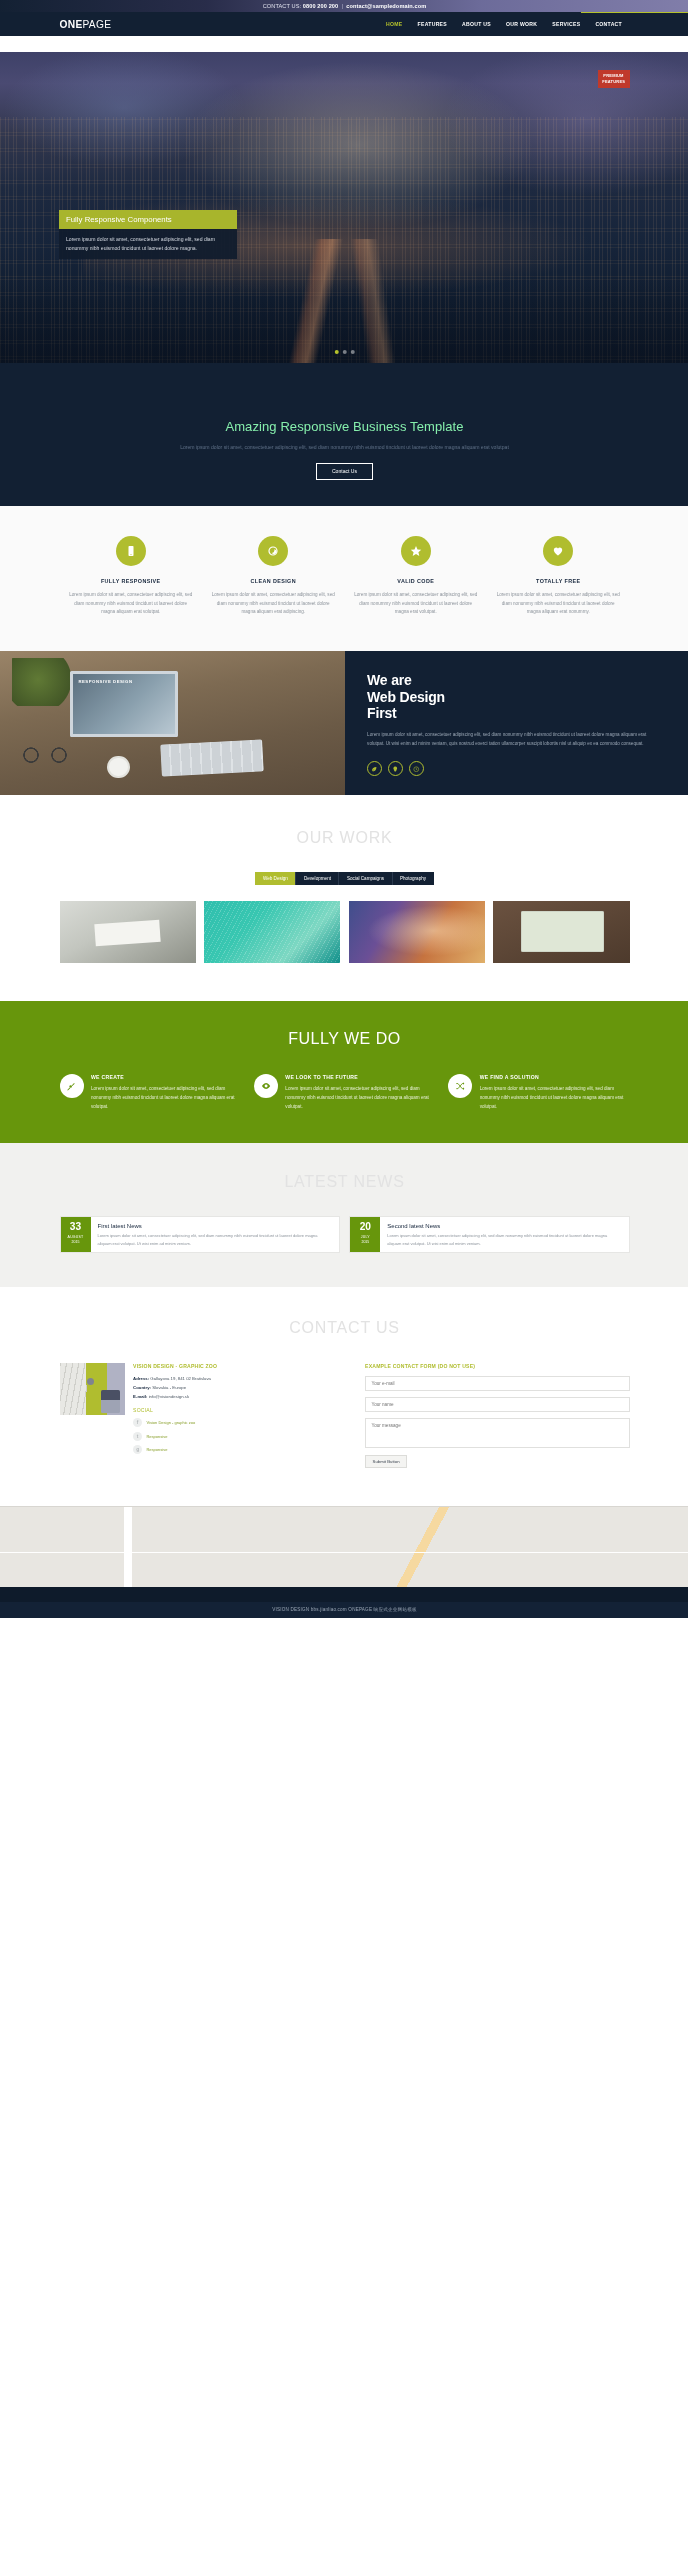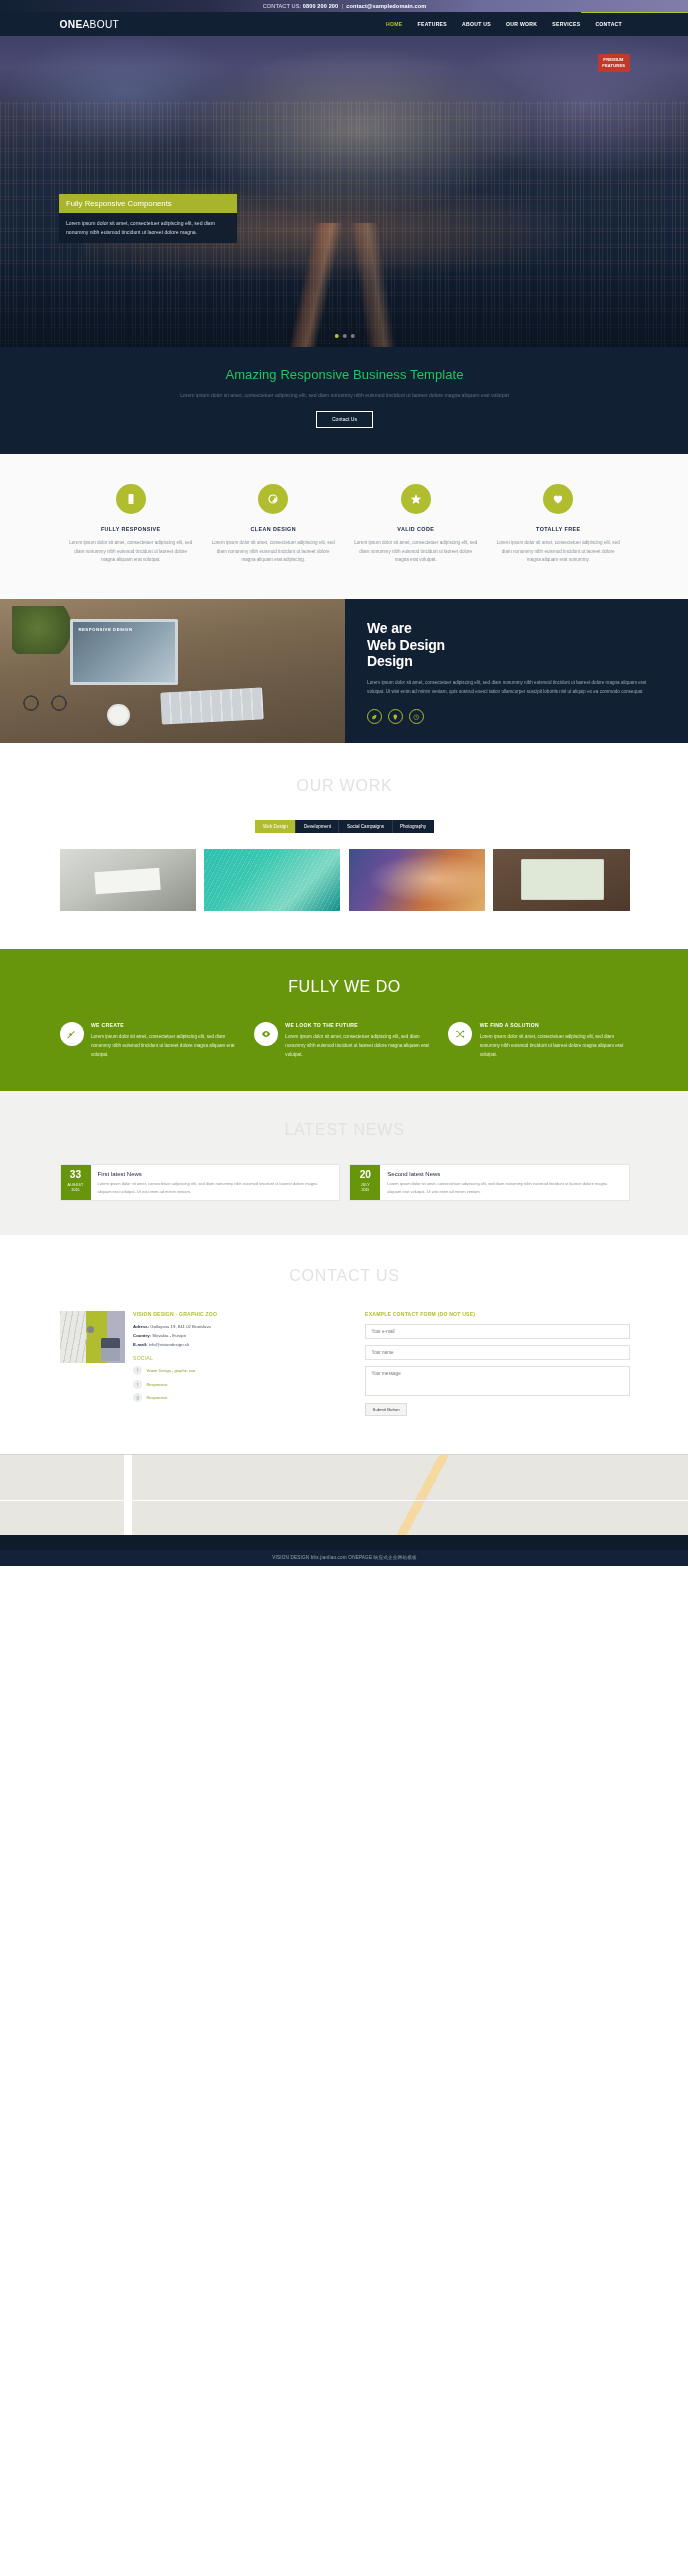--- a/index.html
+++ b/index.html
@@ -72,20 +72,21 @@
     width: 108px; height: 1.1px;
     background: #b5c22c;
   }
 
   
   .hero {
     position: relative;
     height: 311px;
     overflow: hidden;
     background: #0d1b2c;
+    margin-top: 16px;
   }
   .hero-photo {
     position: absolute; inset: 0;
     background:
       radial-gradient(ellipse 269px 129px at 52% 30%, rgba(255,236,200,.30), transparent 65%),
       radial-gradient(ellipse 172px 86px at 18% 18%, rgba(120,140,190,.35), transparent 70%),
       radial-gradient(ellipse 204px 108px at 85% 22%, rgba(140,130,185,.38), transparent 70%),
       linear-gradient(180deg, #3e4168 0%, #4a4a72 10%, #33384f 26%, #1d2940 44%, #16243a 62%, #101d30 80%, #0c1728 100%);
   }
   .hero-city {
@@ -152,24 +153,25 @@
   }
   .hero-dots i.on { background: #b5c22c; }
 
   
   .tagline {
     background: #122033;
     text-align: center;
     padding: 20.4px 0 26px;
   }
   .tagline h2 {
-    color: #22c55e;
+    color: #86efac;
     font-size: 13px;
     font-weight: normal;
     letter-spacing: 0.1px;
+    margin-top: 36px;
   }
   .tagline p {
     color: #5f7087;
     font-size: 5.1px;
     margin-top: 8.6px;
     line-height: 1.6;
   }
   .btn-outline {
     display: inline-block;
     margin-top: 12px;
@@ -469,21 +471,21 @@
     <b>0800 200 200</b>
     <span class="sep">|</span>
     <b>contact@sampledomain.com</b>
   </div>
 </div>
 
 <div class="navbar">
   <div class="nav-accent"></div>
   <div class="wrap">
     <div class="logo">
-      <b>ONE</b><span>ABOUT</span>
+      <b>ONE</b><span>PAGE</span>
     </div>
     <nav class="nav-links">
       <a href="#" class="active">HOME</a>
       <a href="#">FEATURES</a>
       <a href="#">ABOUT US</a>
       <a href="#">OUR WORK</a>
       <a href="#">SERVICES</a>
       <a href="#">CONTACT</a>
     </nav>
   </div>
@@ -579,21 +581,21 @@
       </div>
     </div>
     <div class="kbd"></div>
     <div class="mug"></div>
     <div class="glasses"></div>
   </div>
   <div class="about-txt">
     <h2>
       <span>We are</span><br>
       <span>Web Design</span><br>
-      <span>Design</span>
+      <span>First</span>
     </h2>
     <p>Lorem ipsum dolor sit amet, consectetuer adipiscing elit, sed diam nonummy nibh euismod tincidunt ut laoreet dolore magna aliquam erat volutpat. Ut wisi enim ad minim veniam, quis nostrud exerci tation ullamcorper suscipit lobortis nisl ut aliquip ex ea commodo consequat.</p>
     <div class="about-icons">
       <div class="ic">
         <svg viewBox="0 0 24 24">
             <path d="M20 4C10 4 4 9 4 16c0 2 1 4 1 4s2-7 9-10c-5 4-7 8-7 10 8 0 13-6 13-16z"></path>
           </svg>
       </div>
       <div class="ic">
         <svg viewBox="0 0 24 24">

